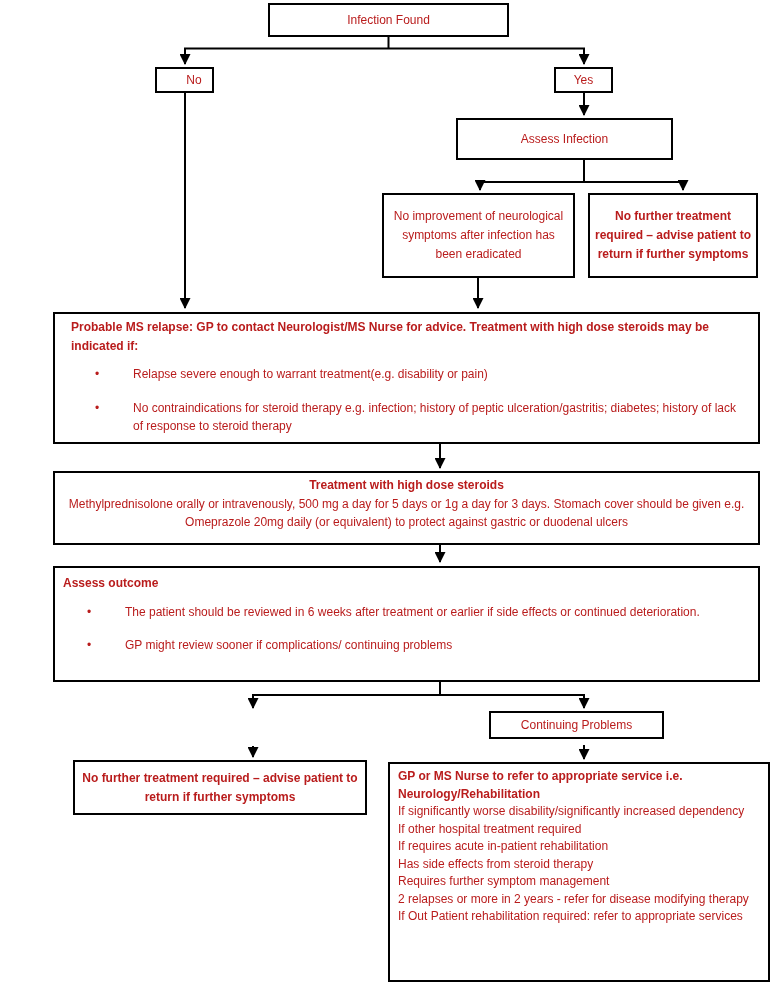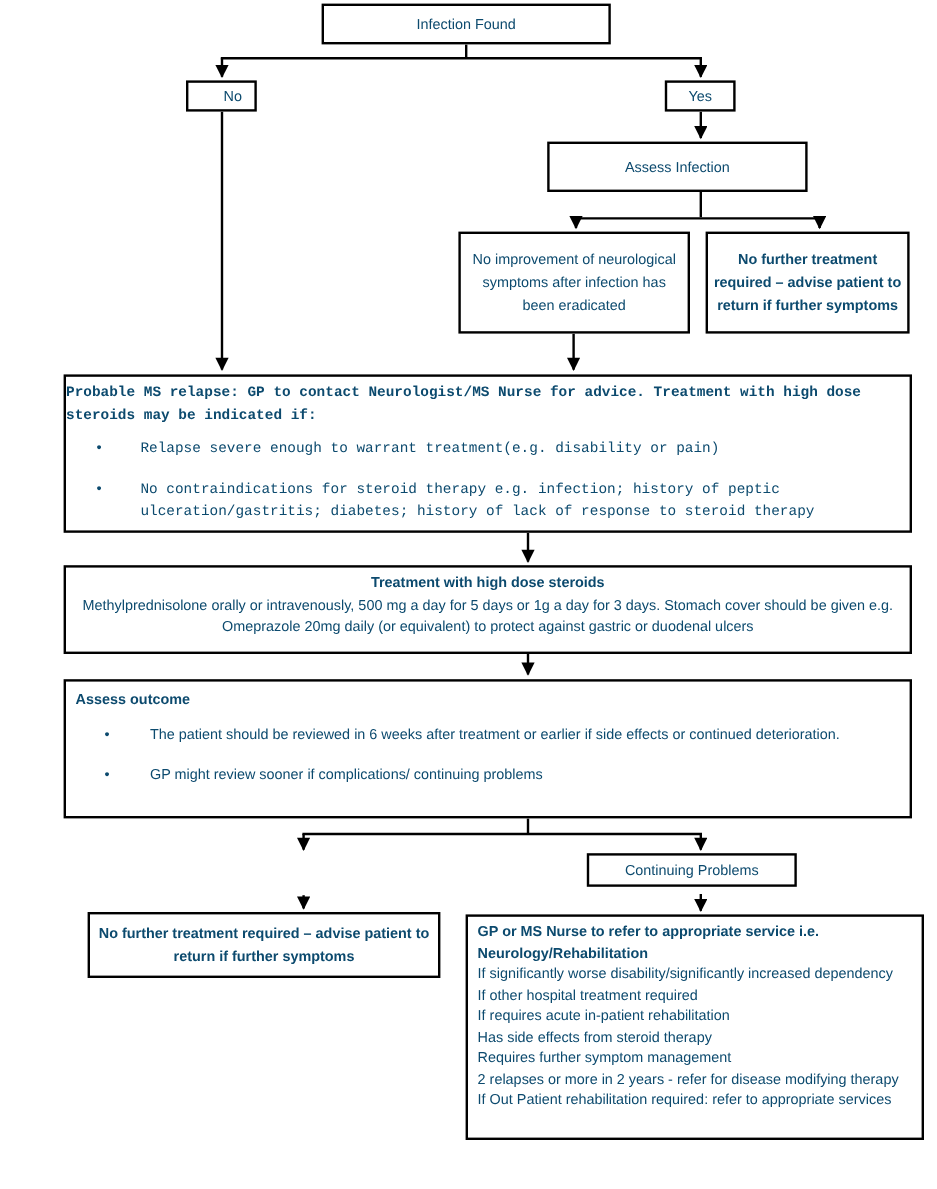--- a/index.html
+++ b/index.html
@@ -2,21 +2,21 @@
 <html><head>
 <meta charset="utf-8">
 <style>
   html, body { margin: 0; padding: 0; background: #ffffff; }
   .canvas {
     position: relative;
     width: 781px;
     height: 991px;
     background: #ffffff;
     font-family: "Liberation Sans", "DejaVu Sans", sans-serif;
-    color: #0c4a6e;
+    color: #b91c1c;
     font-size: 12px;
     line-height: 1.55;
   }
   .arrows {
     position: absolute;
     left: 0; top: 0;
     width: 781px; height: 991px;
     pointer-events: none;
   }
   .arrows path { stroke: #000000; stroke-width: 2; fill: none; }
@@ -34,27 +34,27 @@
   }
   .bold { font-weight: bold; }
 
   
   .b-infection   { left: 268px; top: 3px;   width: 241px; height: 34px; }
   .b-no          { left: 155px; top: 67px;  width: 59px;  height: 26px; padding-left: 19px; }
   .b-yes         { left: 554px; top: 67px;  width: 59px;  height: 26px; }
   .b-treat       { left: 456px; top: 118px; width: 217px; height: 42px; }
   .b-noimp       { left: 382px; top: 193px; width: 193px; height: 85px; padding: 4px 6px; line-height: 1.58; justify-content: flex-end; }
   .b-nofurther-t { left: 588px; top: 193px; width: 170px; height: 85px; padding: 4px 4px; line-height: 1.58; }
-  .b-probable    { left: 53px;  top: 312px; width: 707px; height: 132px; padding: 4px 0; font-family: Liberation Mono, monospace; }
+  .b-probable    { left: 53px;  top: 312px; width: 707px; height: 132px; padding: 4px 16px; }
   .b-steroids    { left: 53px;  top: 471px; width: 707px; height: 74px; padding: 3px 6px; text-align: center; }
   .b-assess      { left: 53px;  top: 566px; width: 707px; height: 116px; padding: 6px 8px; }
   .b-good        { left: 165px; top: 711px; width: 177px; height: 35px; }
   .b-continuing  { left: 459px; top: 711px; width: 175px; height: 28px; margin-left: 30px; }
   .b-nofurther-b { left: 73px;  top: 760px; width: 294px; height: 55px; padding: 2px 6px; }
-  .b-refer       { left: 388px; top: 762px; width: 382px; height: 188px; padding: 4px 8px; line-height: 1.46; }
+  .b-refer       { left: 388px; top: 762px; width: 382px; height: 220px; padding: 4px 8px; line-height: 1.46; }
 
   .bullets {
     list-style: none;
     margin: 10px 0 0 0;
     padding: 0 0 0 24px;
   }
   .bullets li {
     position: relative;
     padding-left: 38px;
     margin-top: 0;

